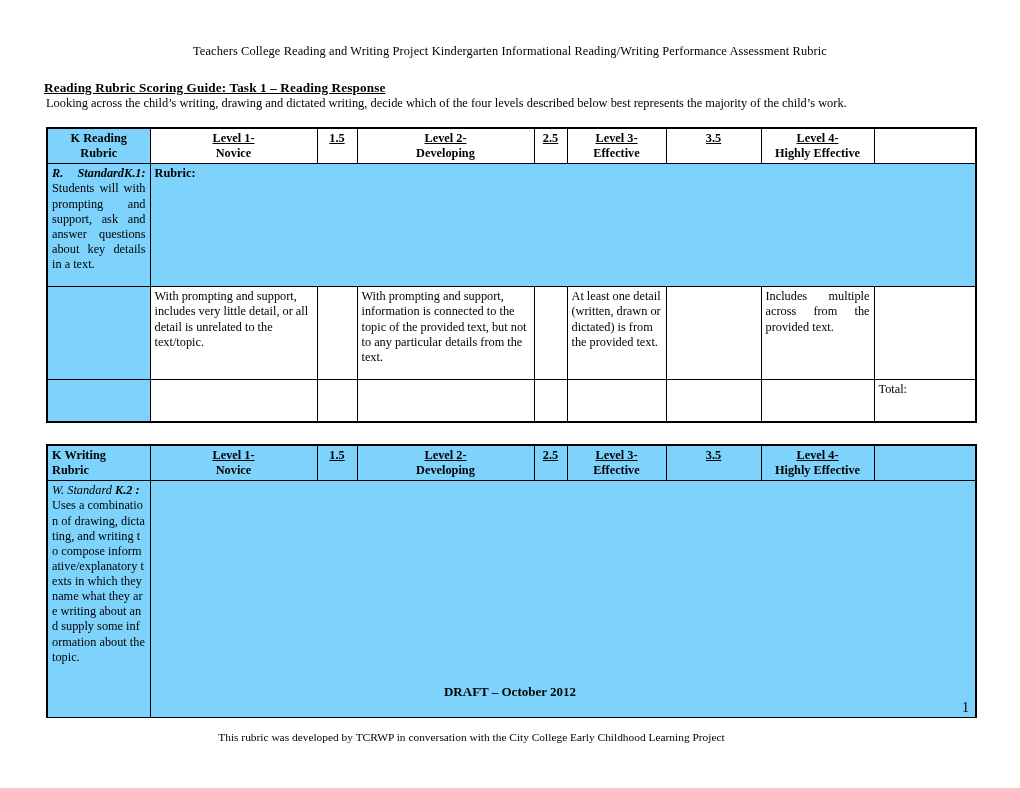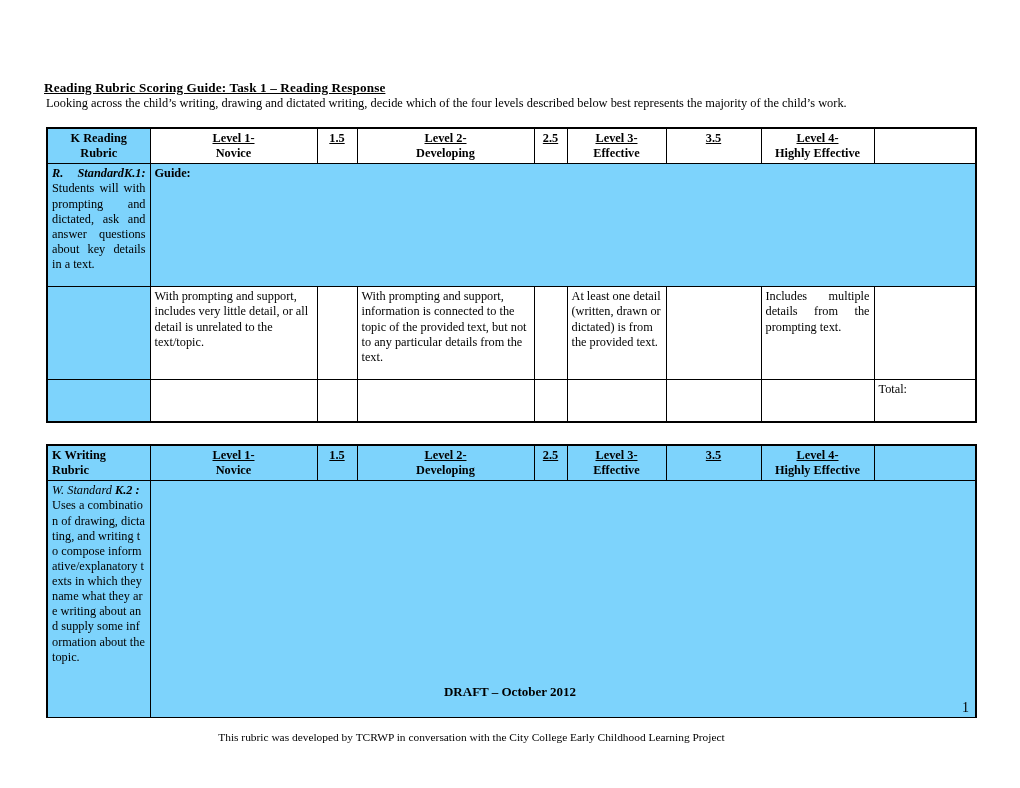--- a/index.html
+++ b/index.html
@@ -137,20 +137,21 @@
     font-size: 14px;
   }
 
   .wrapbreak { word-break: break-all; }
 </style>
 </head>
 <body>
 
 <div class="page">
 
+  <div class="doc-title">Teachers College Reading and Writing Project Kindergarten Informational Reading/Writing Performance Assessment Rubric</div>
 
   <div class="guide-heading">Reading Rubric Scoring Guide: Task 1 – Reading Response </div>
 
   <div class="guide-sub">Looking across the child’s writing, drawing and dictated writing, decide which of the four levels described below best represents the majority of the child’s work.</div>
 
   <table class="rubric" id="table-reading">
     <colgroup>
       <col style="width:103px">
       <col style="width:167px">
       <col style="width:40px">
@@ -190,35 +191,35 @@
         <span class="l1">3.5</span>
       </td>
       <td class="hdr-cell ctr">
         <span class="l1">Level 4-</span>
         <span class="l2">Highly Effective</span>
       </td>
       <td class="outer-r hdr-cell ctr"></td>
     </tr>
 
     <tr>
-      <td class="outer-l shade std-cell just"><span class="biu">R.  Standard</span><span class="biu">K.1:</span><span> Students will with prompting and dictated, ask and answer questions about key details in a text.</span></td>
+      <td class="outer-l shade std-cell just"><span class="biu">R.  Standard</span><span class="biu">K.1:</span><span> Students will with prompting and support, ask and answer questions about key details in a text.</span></td>
       <td class="outer-r shade" colspan="8" style="height:118px;">
-        <span class="score-label">Guide:</span>
+        <span class="score-label">Rubric:</span>
       </td>
     </tr>
 
     <tr>
       <td class="outer-l shade" style="height:88px;"></td>
       <td class="desc-cell lft">With prompting and support, includes very little detail, or all detail is unrelated to the text/topic.</td>
       <td class="desc-cell"></td>
       <td class="desc-cell lft">With prompting and support, information is connected to the topic of the provided text, but not to any particular details from the text.</td>
       <td class="desc-cell"></td>
       <td class="desc-cell lft">At least one detail (written, drawn or dictated) is from the provided text.</td>
       <td class="desc-cell"></td>
-      <td class="desc-cell just">Includes multiple details from the prompting text.</td>
+      <td class="desc-cell just">Includes multiple across from the provided text.</td>
       <td class="outer-r desc-cell"></td>
     </tr>
 
     <tr class="bot-row">
       <td class="outer-l shade" style="height:37px;"></td>
       <td></td>
       <td></td>
       <td></td>
       <td></td>
       <td></td>

